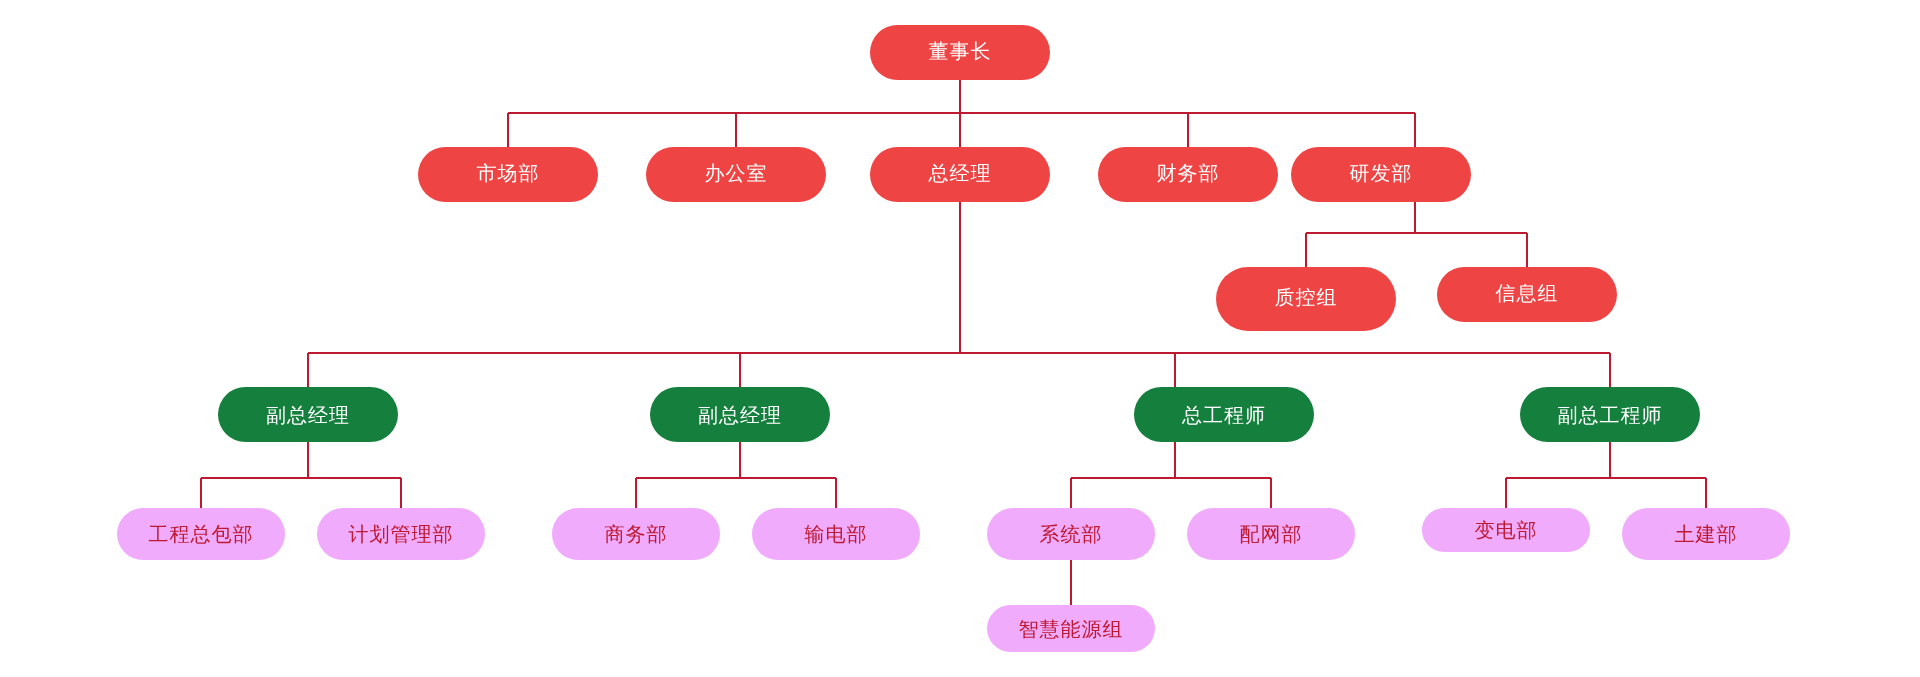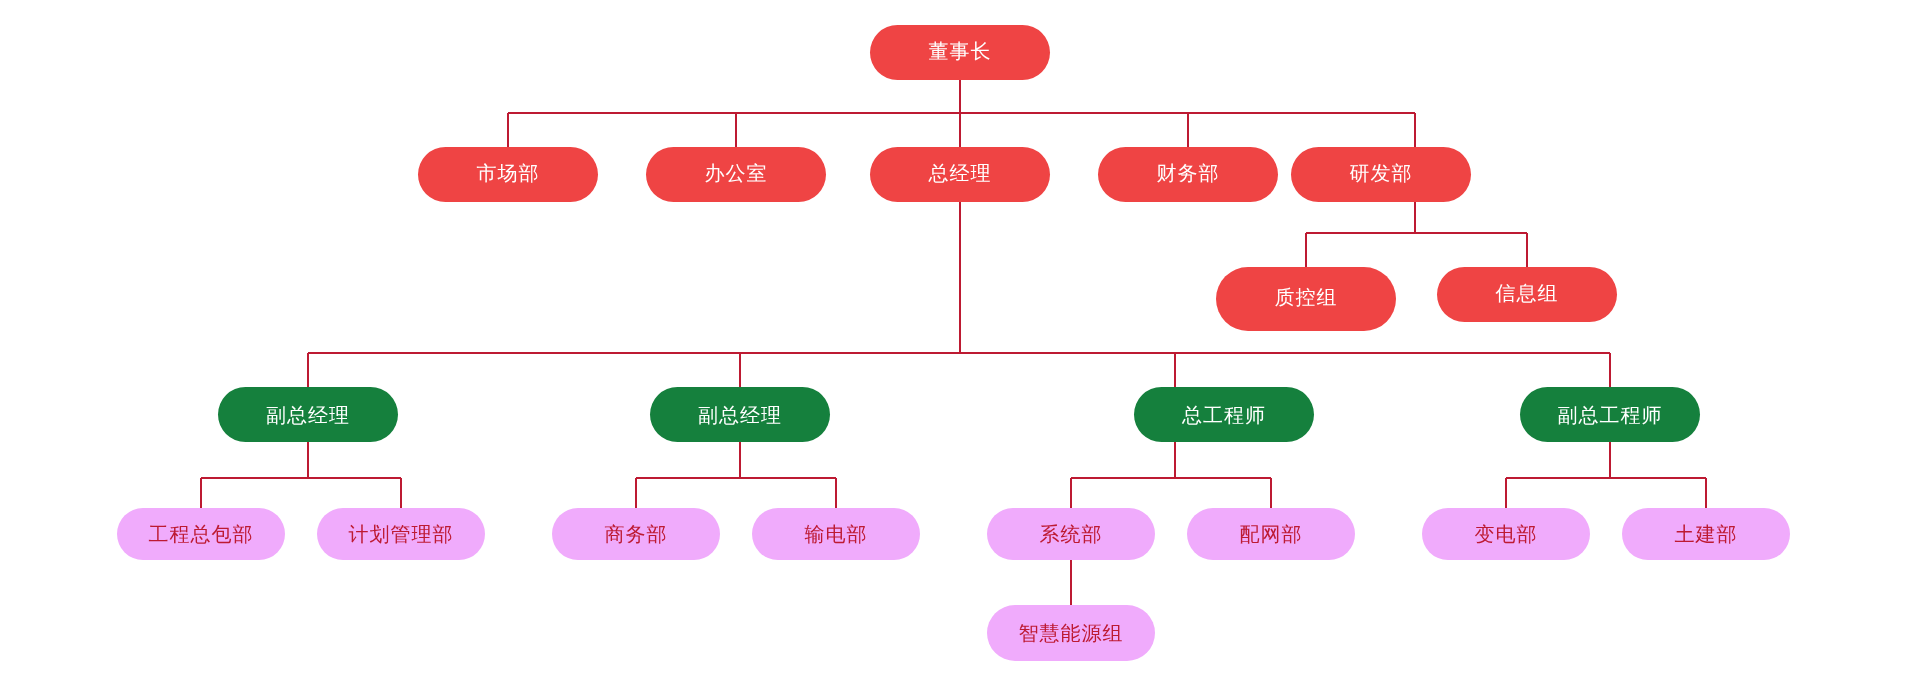--- a/index.html
+++ b/index.html
@@ -108,17 +108,17 @@
       <div class="node level-vice" style="left: 218px; top: 387px; width: 180px; height: 55px;">副总经理</div>
       <div class="node level-vice" style="left: 650px; top: 387px; width: 180px; height: 55px;">副总经理</div>
       <div class="node level-vice" style="left: 1134px; top: 387px; width: 180px; height: 55px;">总工程师</div>
       <div class="node level-vice" style="left: 1520px; top: 387px; width: 180px; height: 55px;">副总工程师</div>
       <div class="node level-sub" style="left: 117px; top: 508px; width: 168px; height: 52px;">工程总包部</div>
       <div class="node level-sub" style="left: 317px; top: 508px; width: 168px; height: 52px;">计划管理部</div>
       <div class="node level-sub" style="left: 552px; top: 508px; width: 168px; height: 52px; text-align: center;">商务部</div>
       <div class="node level-sub" style="left: 752px; top: 508px; width: 168px; height: 52px;">输电部</div>
       <div class="node level-sub" style="left: 987px; top: 508px; width: 168px; height: 52px;">系统部</div>
       <div class="node level-sub" style="left: 1187px; top: 508px; width: 168px; height: 52px;">配网部</div>
-      <div class="node level-sub" style="left: 1422px; top: 508px; width: 168px; height: 52px;">变电部</div>
+      <div class="node level-sub" style="left: 1422px; top: 508px; width: 168px; height: 44px;">变电部</div>
       <div class="node level-sub" style="left: 1622px; top: 508px; width: 168px; height: 52px;">土建部</div>
-      <div class="node level-sub" style="left: 987px; top: 605px; width: 168px; height: 56px;">智慧能源组</div>
+      <div class="node level-sub" style="left: 987px; top: 605px; width: 168px; height: 47px;">智慧能源组</div>
     </div>
 </div>
 
 </body></html>

